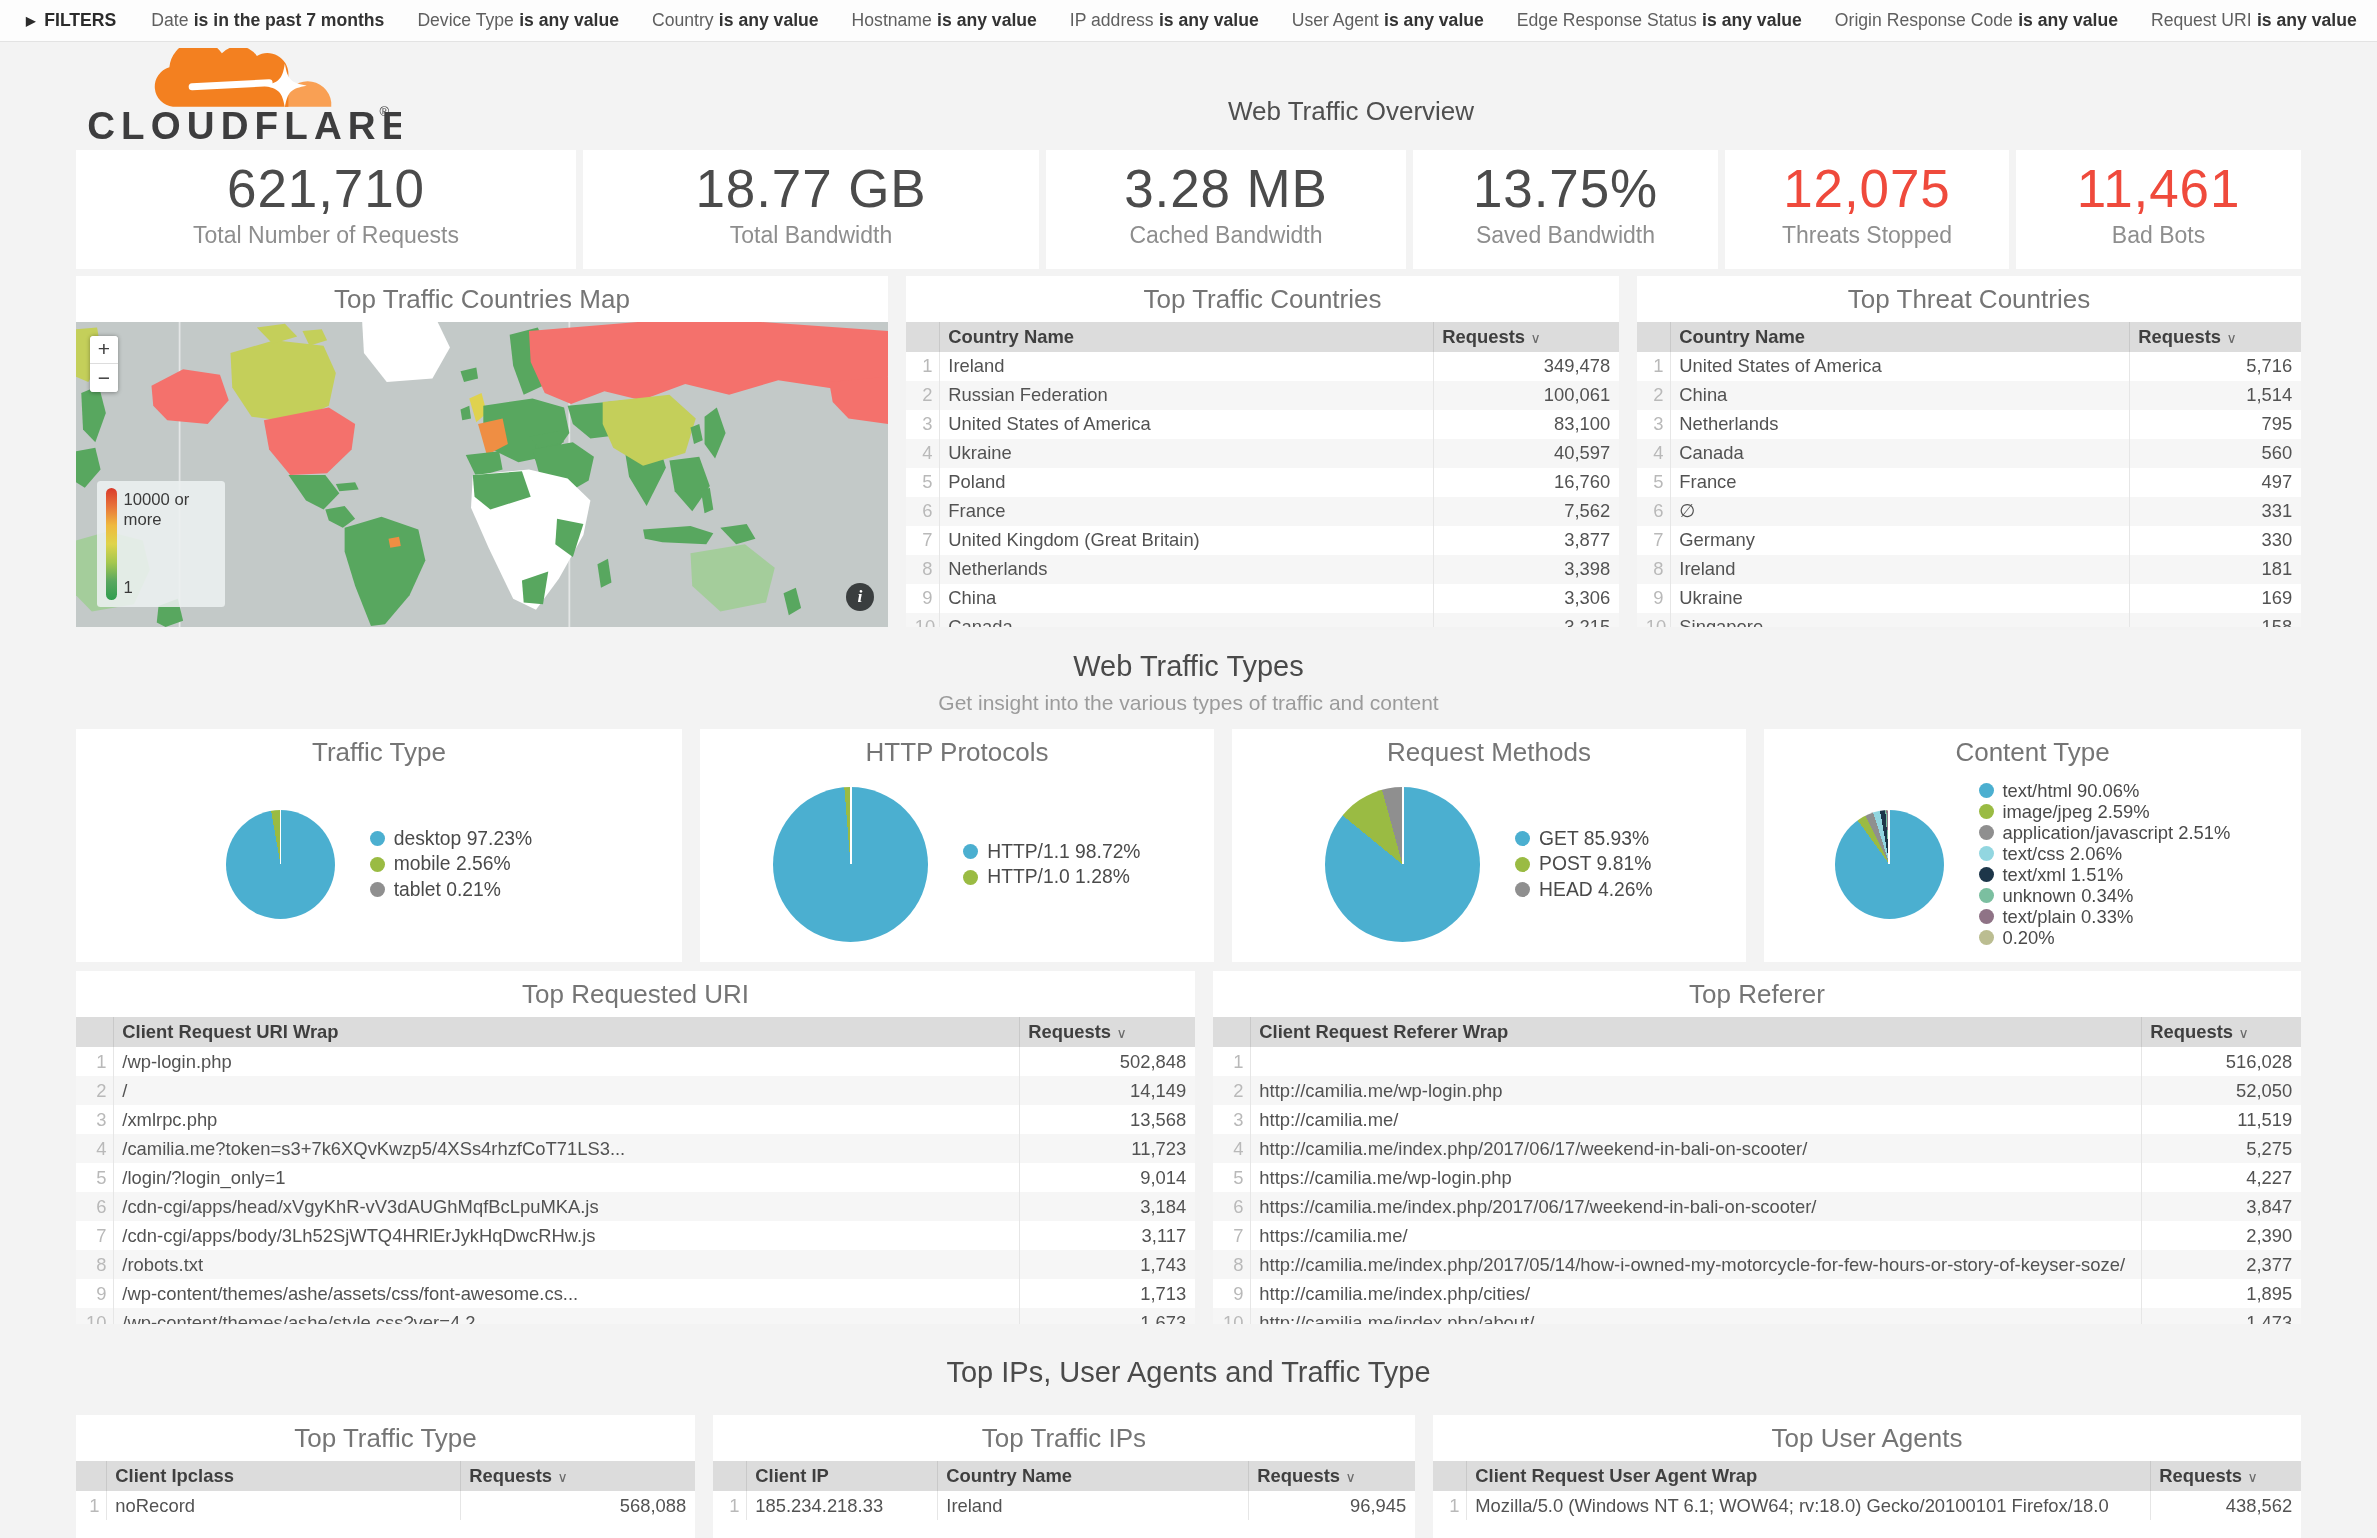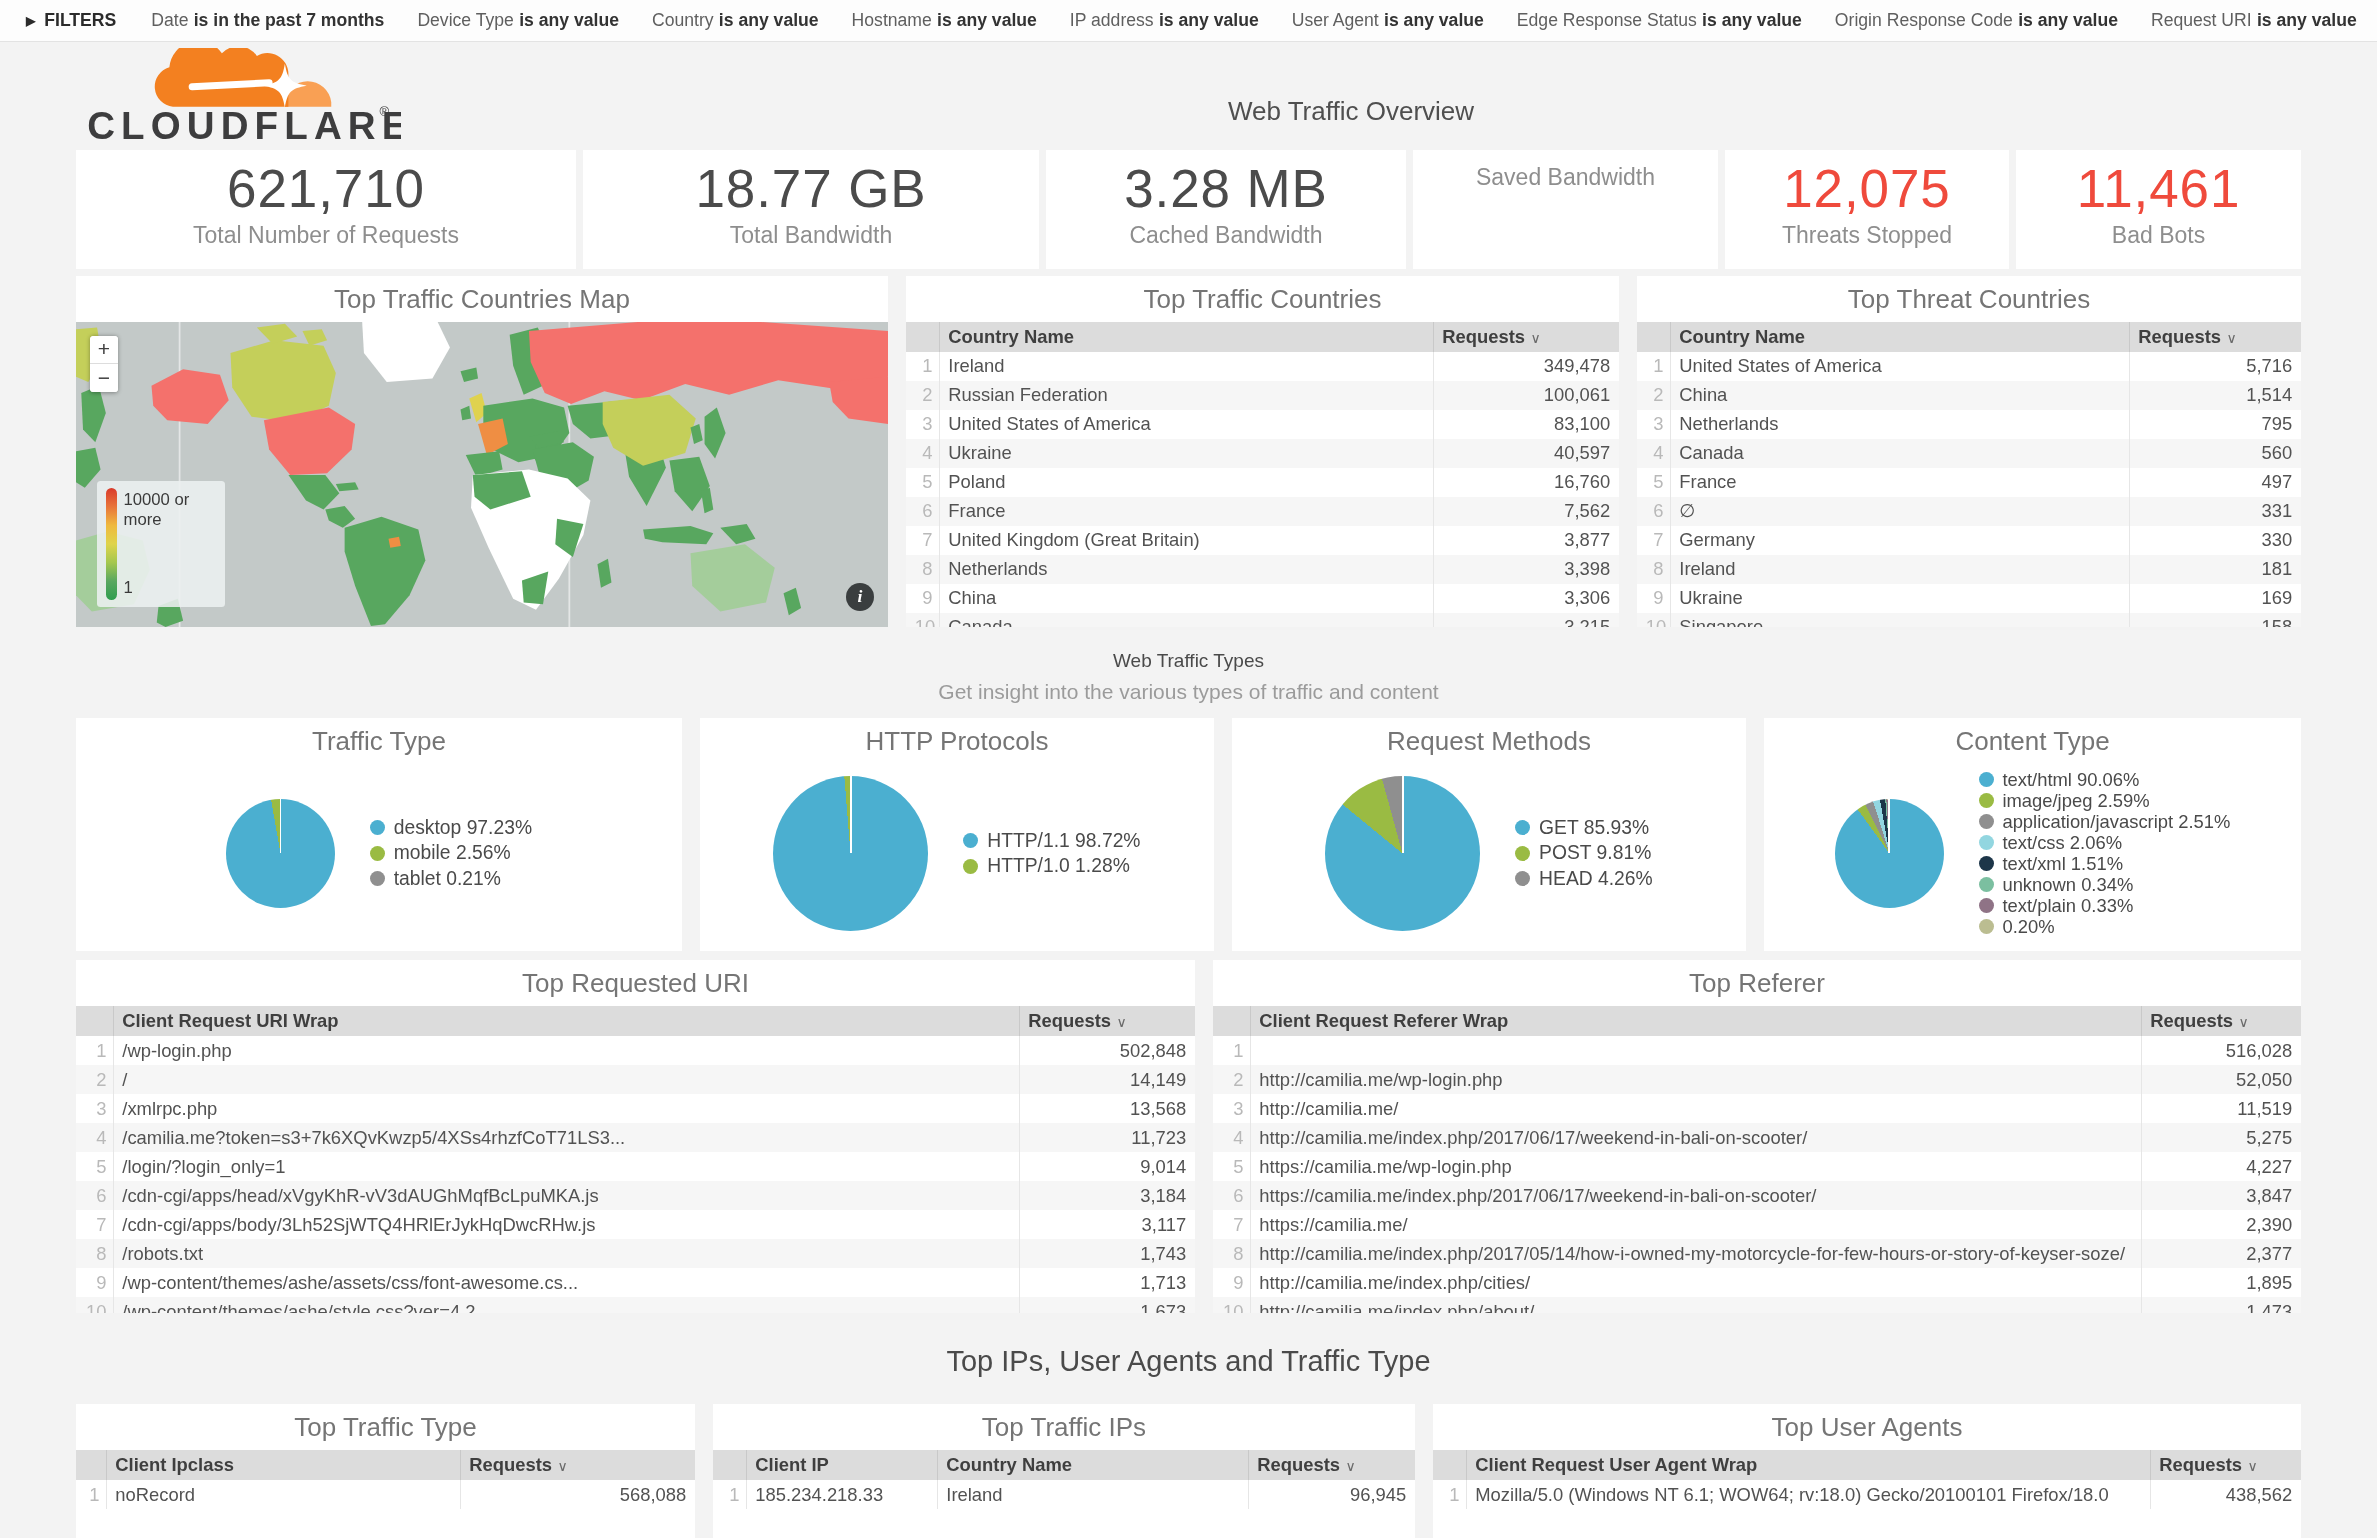--- a/index.html
+++ b/index.html
@@ -65,21 +65,21 @@
   .maplegend .bar { width:12.3px; height:112px; border-radius:6.1px;
     background:linear-gradient(#d93a2b,#e8743a,#efb93e,#dfd44a,#a4c74d,#58a75f,#2f9e4e); }
   .maplegend .labs { display:flex; flex-direction:column; justify-content:space-between;
     font-size:16.7px; color:#3a3a3a; padding:1.8px 0; }
   .mapinfo { position:absolute; right:14px; bottom:16px; width:28px; height:28px; border-radius:50%;
     background:#3a3e3f; color:#fff; display:flex; align-items:center; justify-content:center;
     font:italic bold 17.6px "Liberation Serif", serif; cursor:pointer; }
 
   
   .section-head { text-align:center; margin-top:23px; }
-  .section-head .t { font-size:19px; color:#4a4a4a; font-weight:400; }
+  .section-head .t { font-size:29px; color:#4a4a4a; font-weight:400; }
   .section-head .s { font-size:21px; color:#9b9b9b; margin-top:8.8px; }
 
   
   .row-pies { margin-top:14px; }
   .row-pies .panel { height:233px; }
   .pie-body { height:calc(100% - 46px); display:flex; align-items:center; justify-content:center; gap:35px; padding-bottom:8.8px; }
   .pie { border-radius:50%; position:relative; flex:none; }
   .pie::after { content:""; position:absolute; left:calc(50% - 0.9px); top:0; width:1.8px; height:50%; background:#fff; }
   .pie.sm { width:109px; height:109px; }
   .pie.lg { width:155px; height:155px; }
@@ -140,20 +140,21 @@
   </div>
   <div class="kpi" style="flex:0 0 456px">
     <div class="v">18.77 GB</div>
     <div class="l">Total Bandwidth</div>
   </div>
   <div class="kpi" style="flex:0 0 360px">
     <div class="v">3.28 MB</div>
     <div class="l">Cached Bandwidth</div>
   </div>
   <div class="kpi" style="flex:0 0 305px">
+    <div class="v">13.75%</div>
     <div class="l">Saved Bandwidth</div>
   </div>
   <div class="kpi red" style="flex:0 0 284px">
     <div class="v">12,075</div>
     <div class="l">Threats Stopped</div>
   </div>
   <div class="kpi red" style="flex:1">
     <div class="v">11,461</div>
     <div class="l">Bad Bots</div>
   </div>

